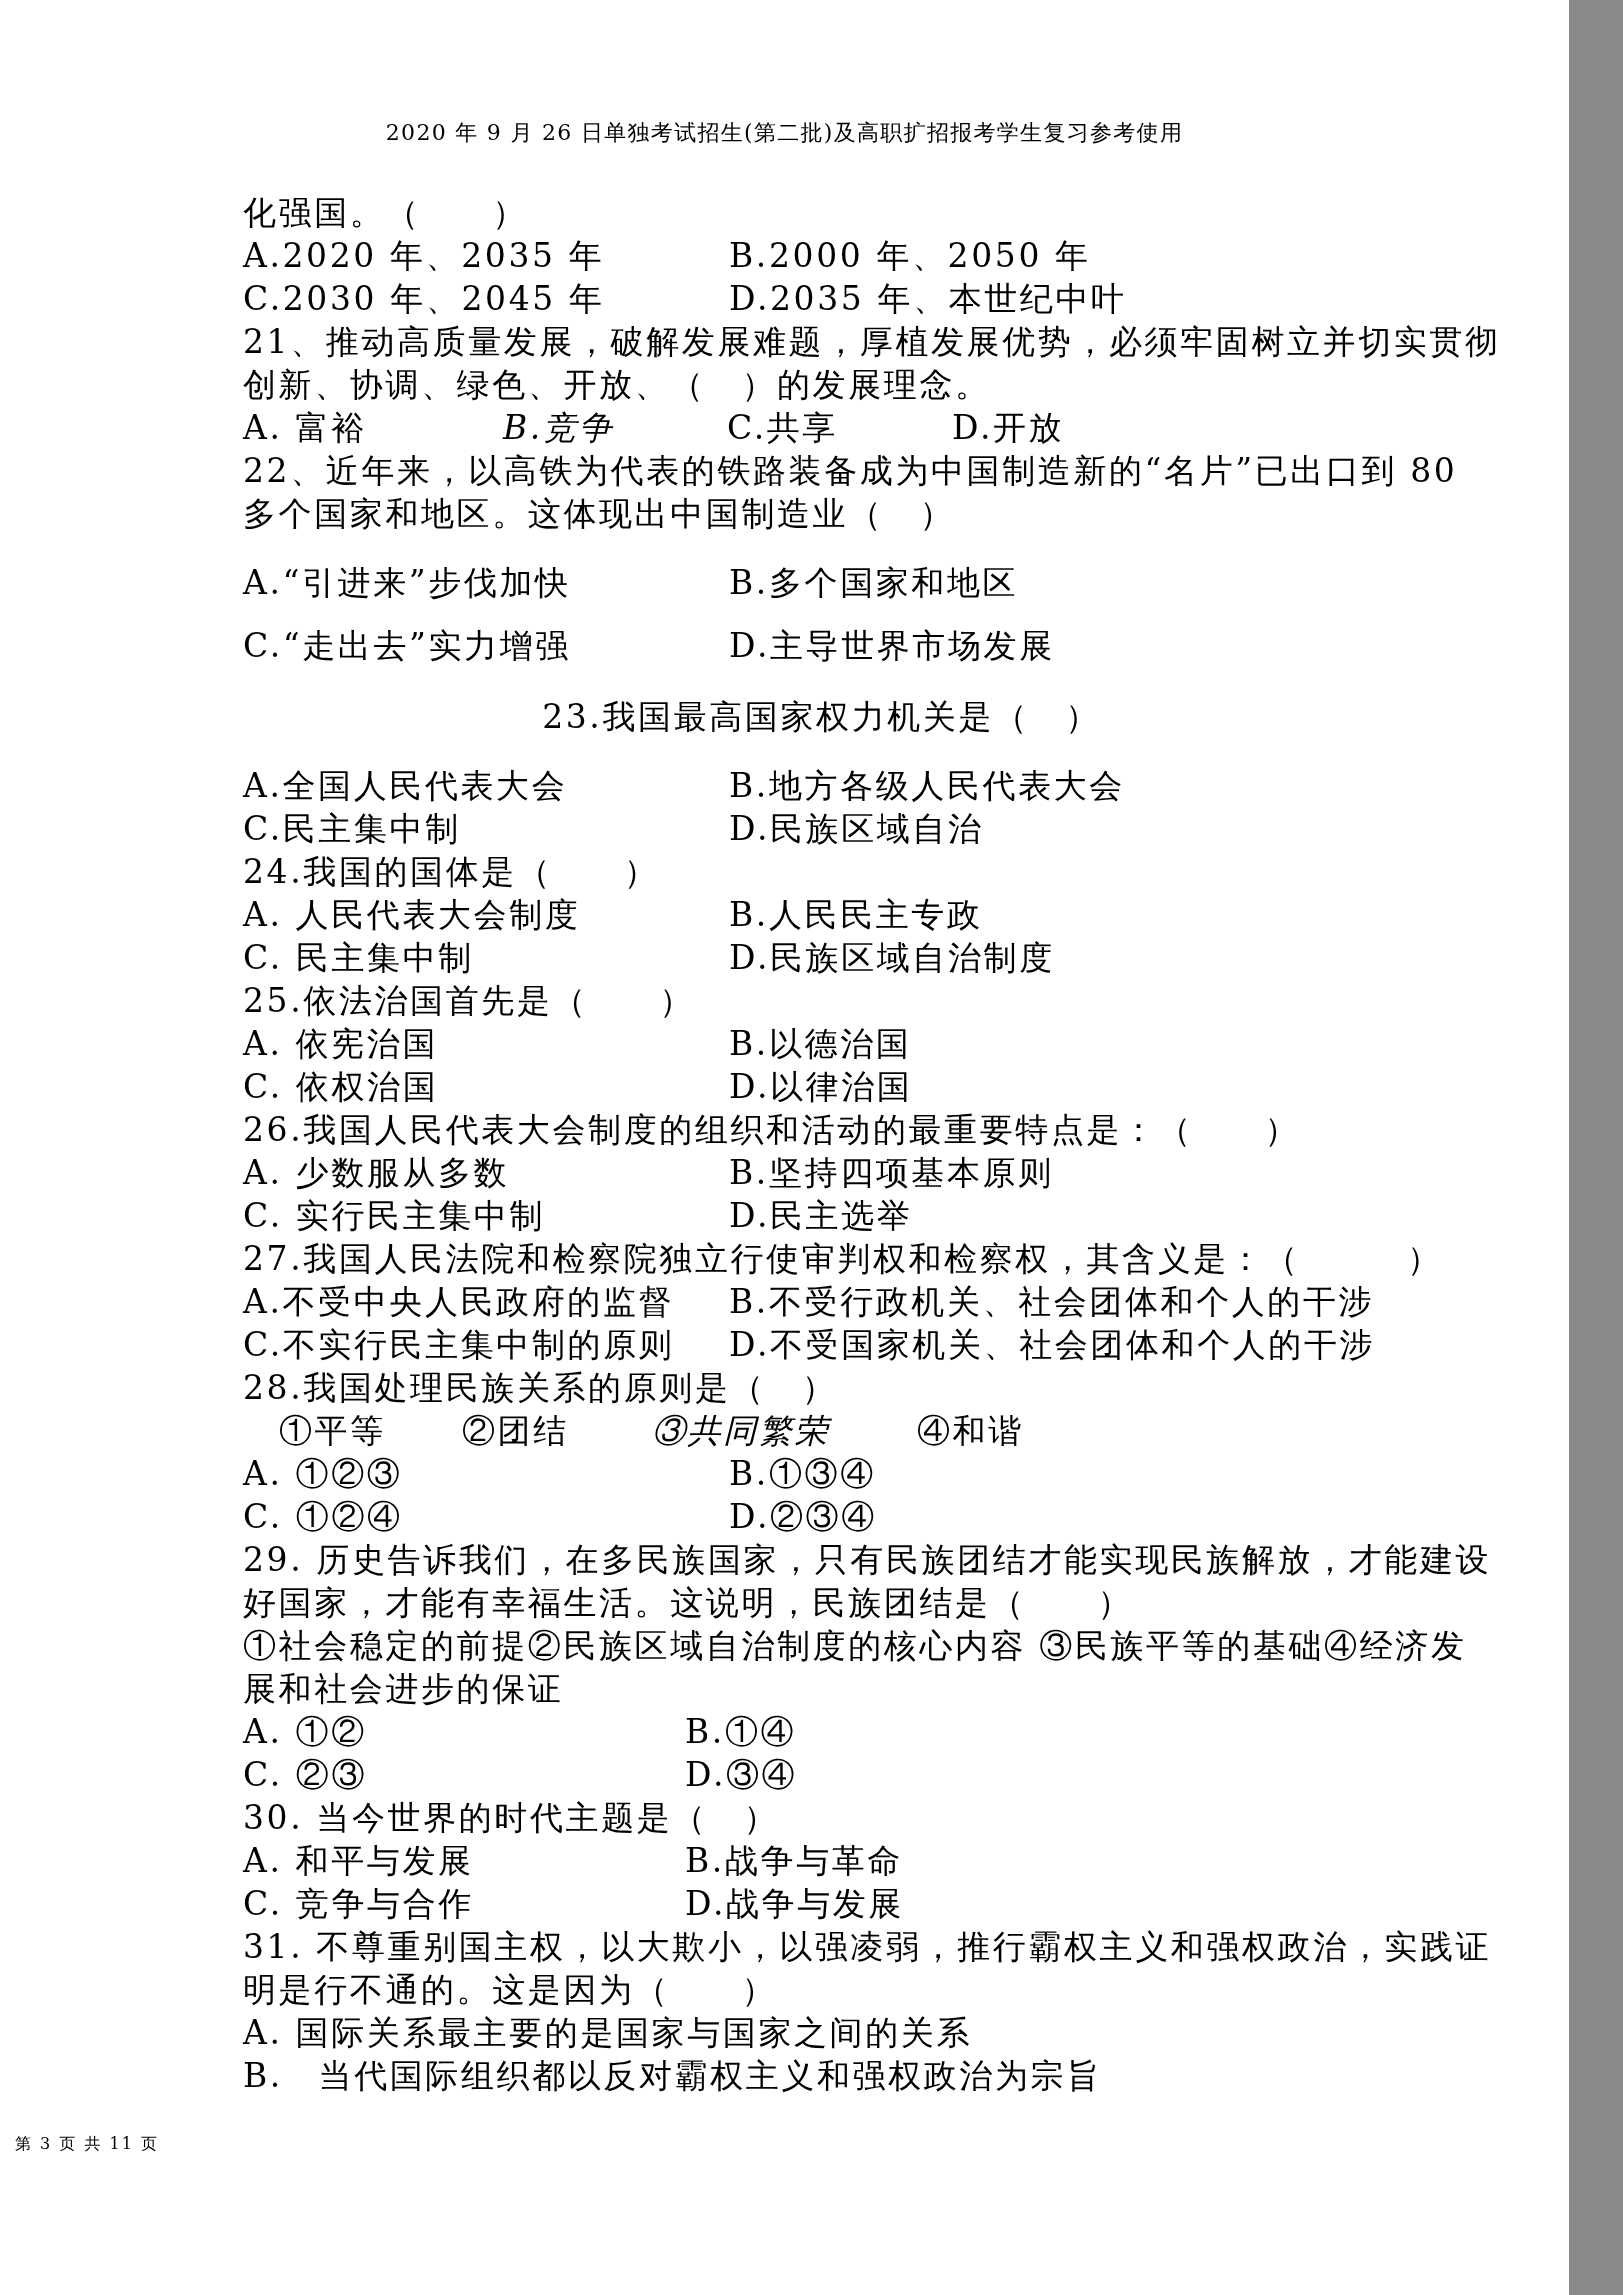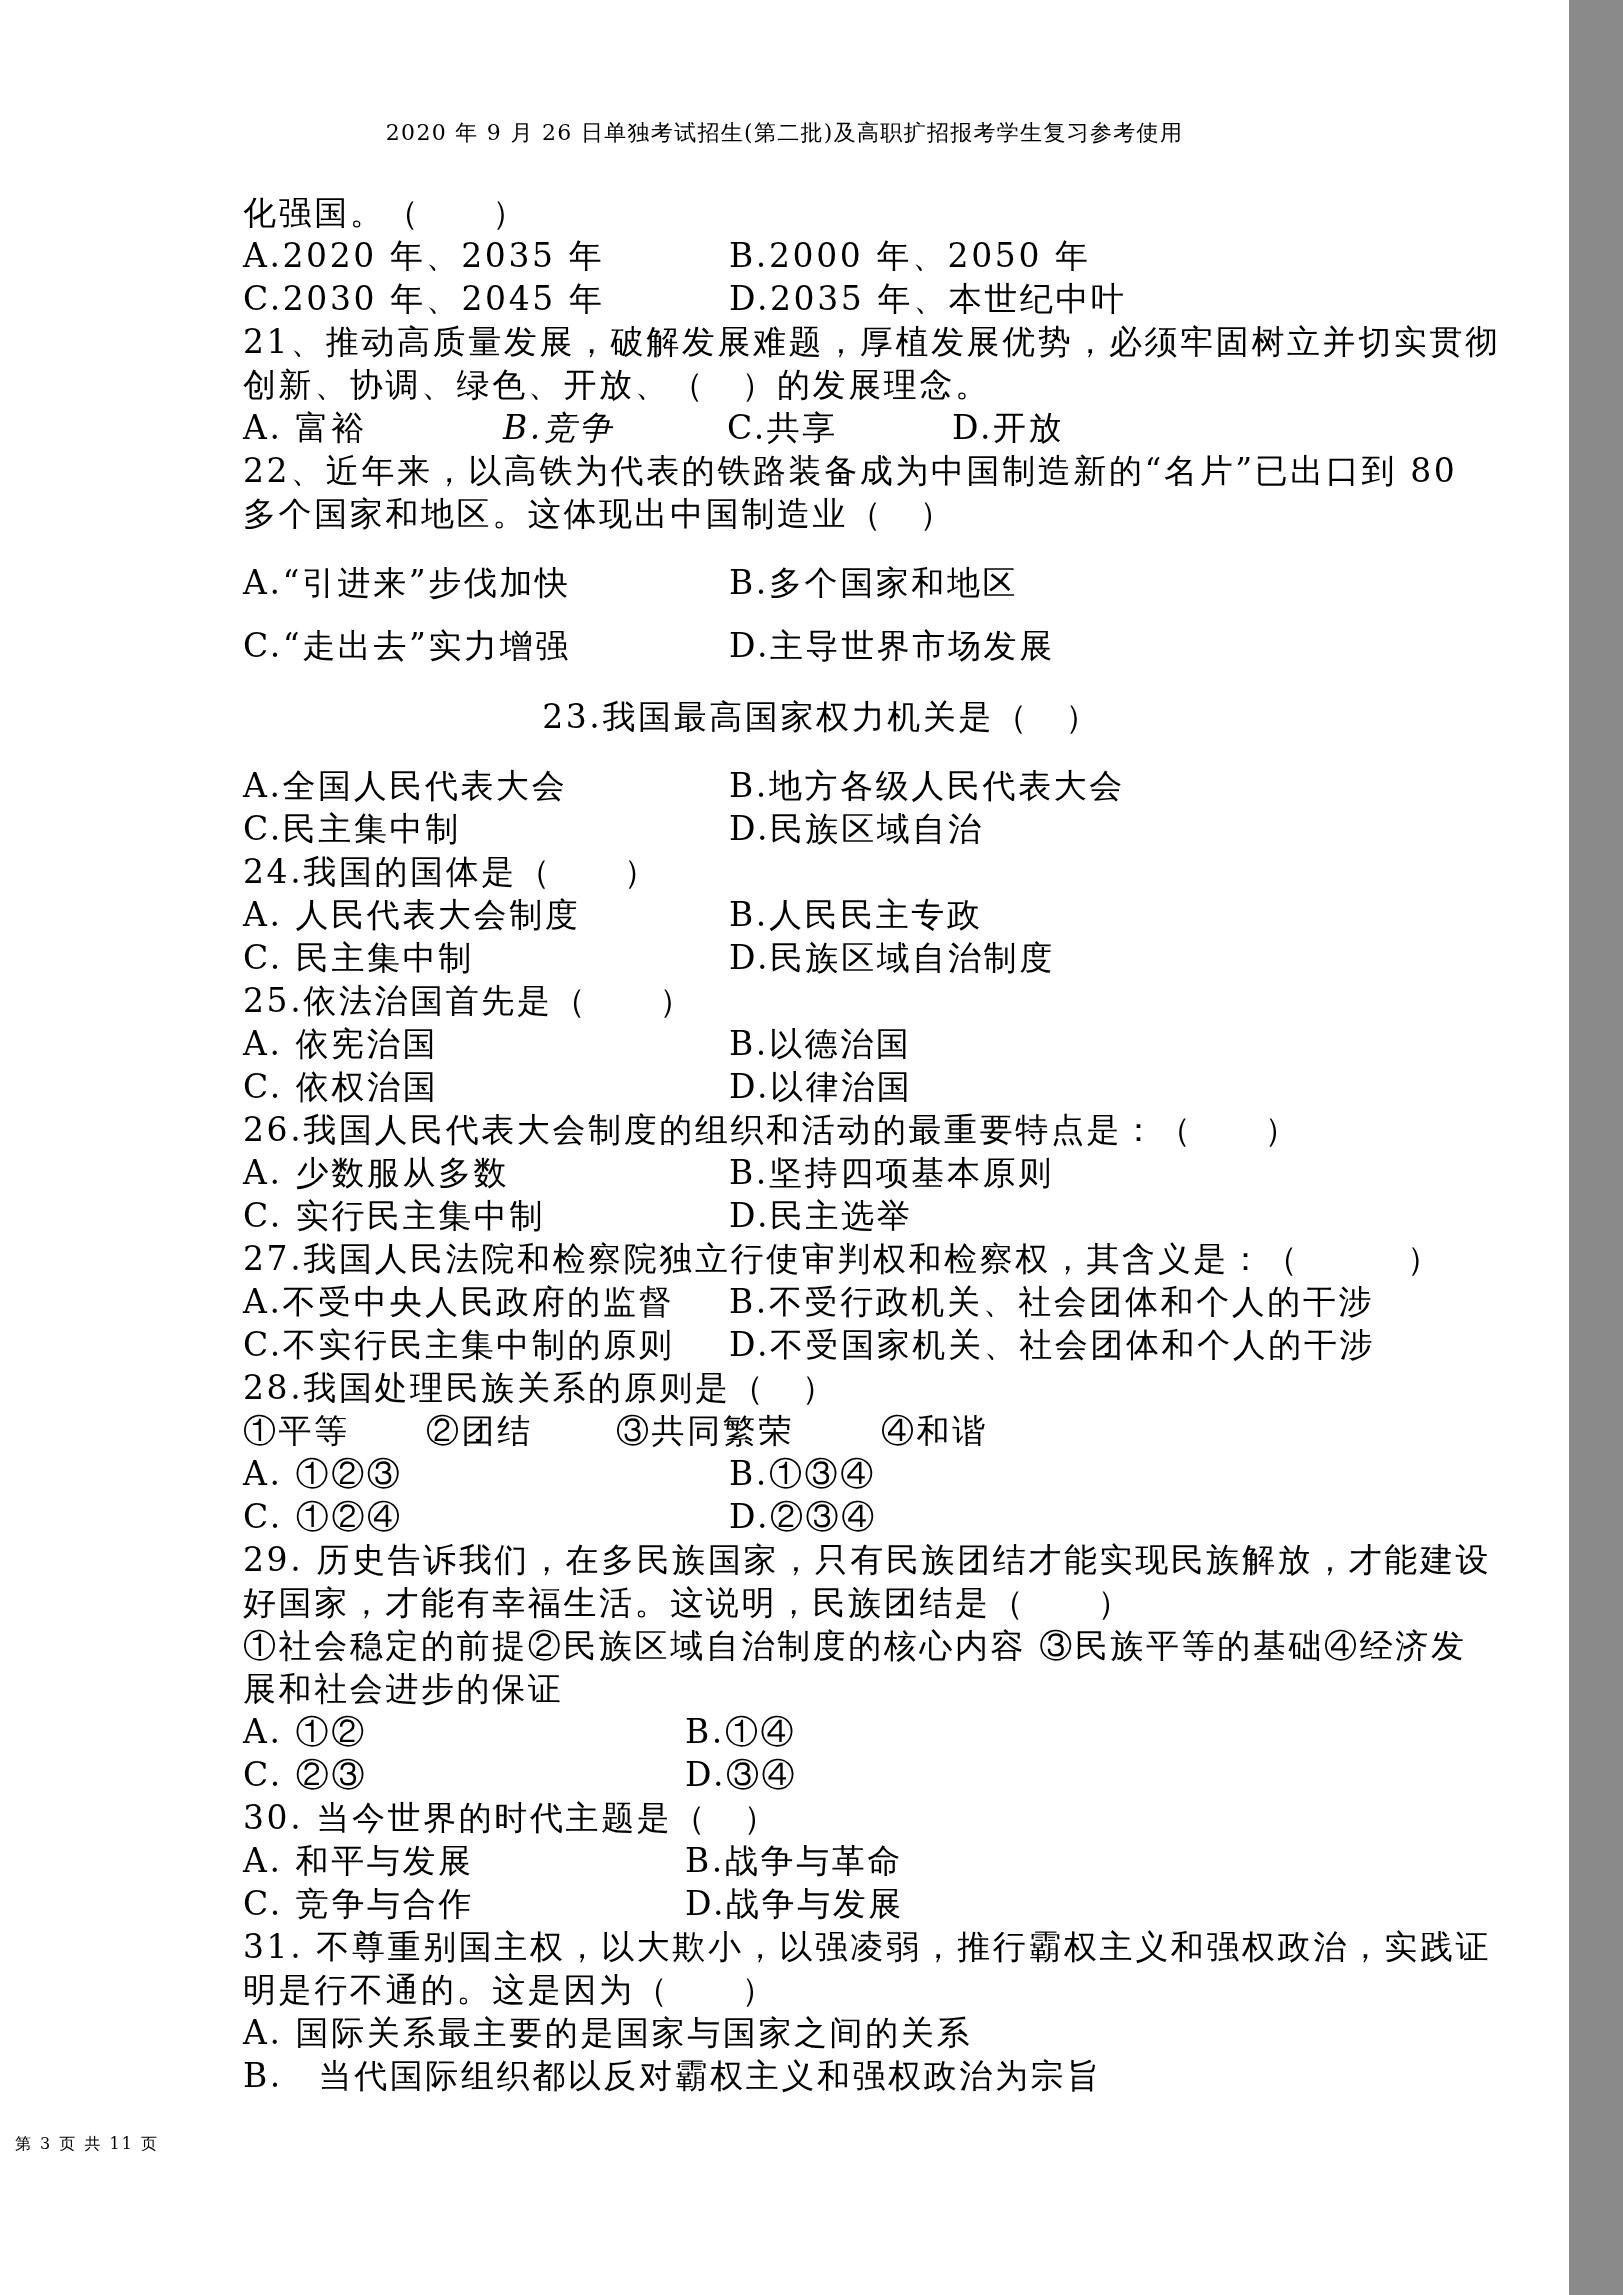--- a/index.html
+++ b/index.html
@@ -30,23 +30,23 @@
   .opts .cell{flex:0 0 auto;}
   
   .o2 .c0{flex:0 0 486px;}
   
   .o2n .c0{flex:0 0 442px;}
   
   .o4 .c0{flex:0 0 260px;}
   .o4 .c1{flex:0 0 224px;font-style:italic;}
   .o4 .c2{flex:0 0 225px;}
   
-  .l4 .c0{flex:0 0 183px;}
+  .l4 .c0{flex:0 0 183px;margin-left:36px;}
   .l4 .c1{flex:0 0 190px;}
-  .l4 .c2{flex:0 0 265px;}
+  .l4 .c2{flex:0 0 265px;font-style:italic;}
   
   .sp-md{margin-top:26px;}
   .sp-lg{margin-top:19.6px;}
   .sp-xl{margin-top:28px;text-align:center;}
   .footer{
     position:absolute;top:2131px;left:15px;width:100%;
     font-size:16px;line-height:26px;letter-spacing:2px;
     white-space:pre;
   }
 </style>

